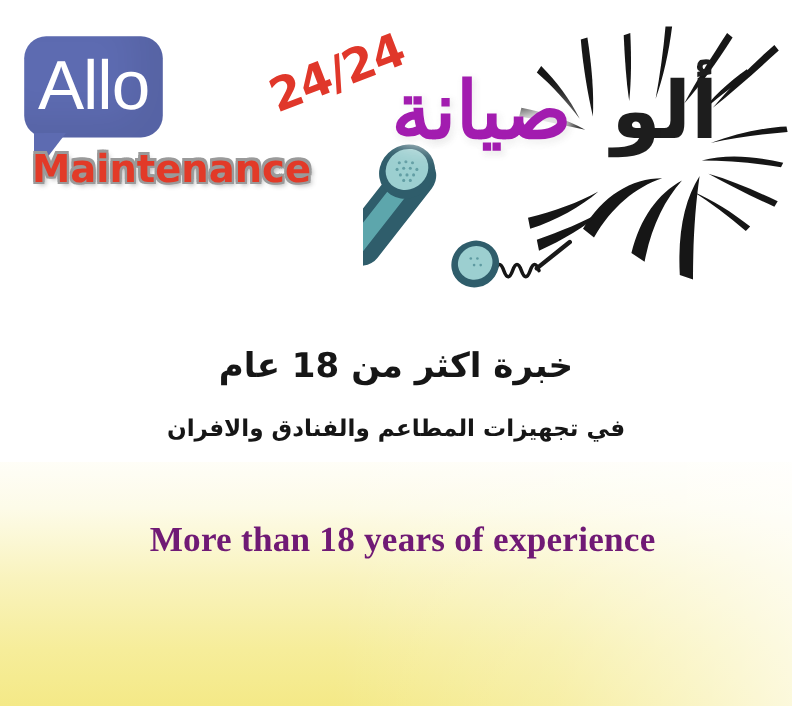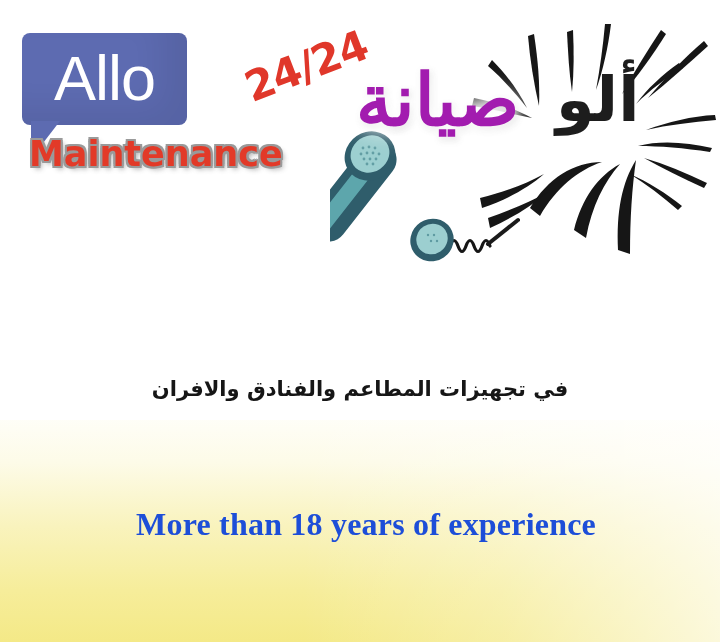--- a/index.html
+++ b/index.html
@@ -52,24 +52,24 @@
     left: 0; top: 0;
     width: 720px;
     height: 290px;
   }
 
   
   .allo-bubble {
     position: absolute;
     left: 22px;
     top: 33px;
-    width: 165px;
+    width: 126px;
     height: 92px;
     background: #5d6bb1;
-    border-radius: 8px;
+    border-radius: 20px;
     box-shadow: inset -26px -18px 30px rgba(0,0,0,0.07);
   }
   .allo-bubble::after {
     content: "";
     position: absolute;
     left: 9px;
     top: 88px;
     width: 0;
     height: 0;
     border-left: 9px solid #5d6bb1;
@@ -145,21 +145,21 @@
        0 0 22px #ffffff,
        0 0 30px #ffffff,
        2px 3px 6px rgba(120,120,120,0.35);
     z-index: 6;
   }
   .ar-allo {
     position: absolute;
     left: 556px;
     top: 46px;
     font-family: "DejaVu Sans", sans-serif;
-    font-size: 62px;
+    font-size: 72px;
     font-weight: bold;
     color: #1d1d1d;
     direction: rtl;
     white-space: nowrap;
     line-height: 108px;
     z-index: 6;
   }
 
   
   .burst {
@@ -195,23 +195,22 @@
   .ar-line-1 { top: 315px; font-size: 31px; }
   .ar-line-2 { top: 377px; font-size: 21px; }
 
   
   .en-line {
     position: absolute;
     left: 12px; right: 0;
     text-align: center;
     font-family: "Liberation Serif", "DejaVu Serif", serif;
     font-weight: bold;
-    color: #1d4ed8;
-    white-space: nowrap;
-    margin-top: 34px;
+    color: #701a75;
+    white-space: nowrap;
   }
   .en-line-1 { top: 472px; font-size: 32px; letter-spacing: 0.2px; }
   .en-line-2 { top: 535px; font-size: 32px; letter-spacing: 0.2px; }
 </style>
 </head>
 <body>
 
 <div id="poster">
 
   <div class="bg-base"></div>
@@ -300,17 +299,18 @@
 
     <div class="maintenance">Maintenance</div>
 
     <div class="twofour">24/24</div>
 
     <div class="ar-sianah">صيانة</div>
     <div class="ar-allo">ألو</div>
 
   </div>
 
+  <div class="ar-line ar-line-1">خبرة اكثر من 18 عام</div>
   <div class="ar-line ar-line-2">في تجهيزات المطاعم والفنادق والافران</div>
 
   <div class="en-line en-line-1">More than 18 years of experience</div>
 
 </div>
 
 </body></html>

